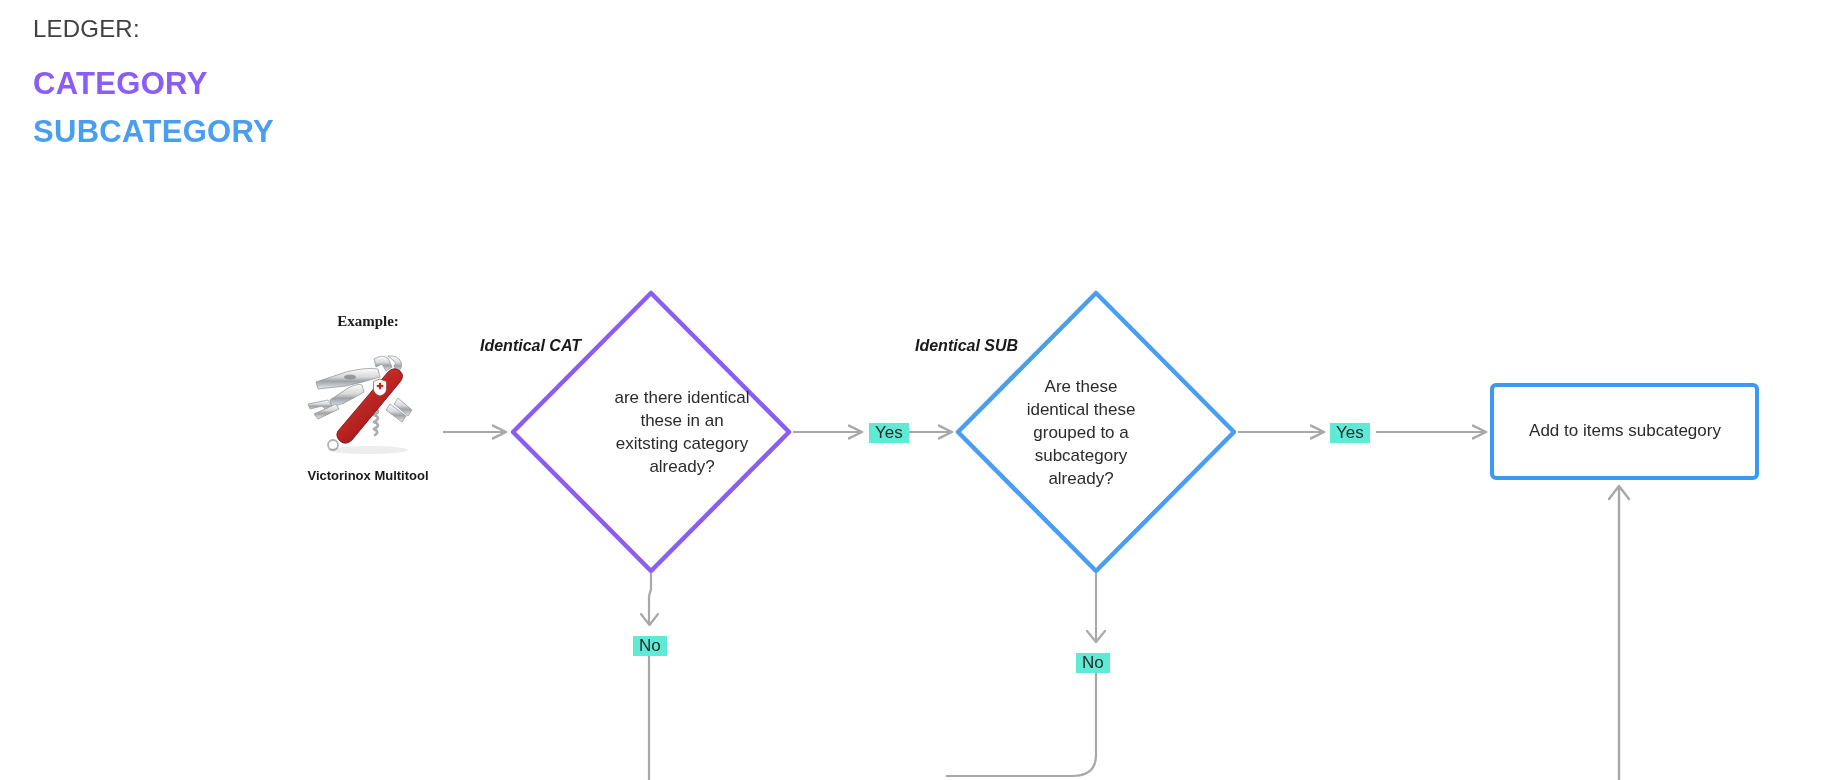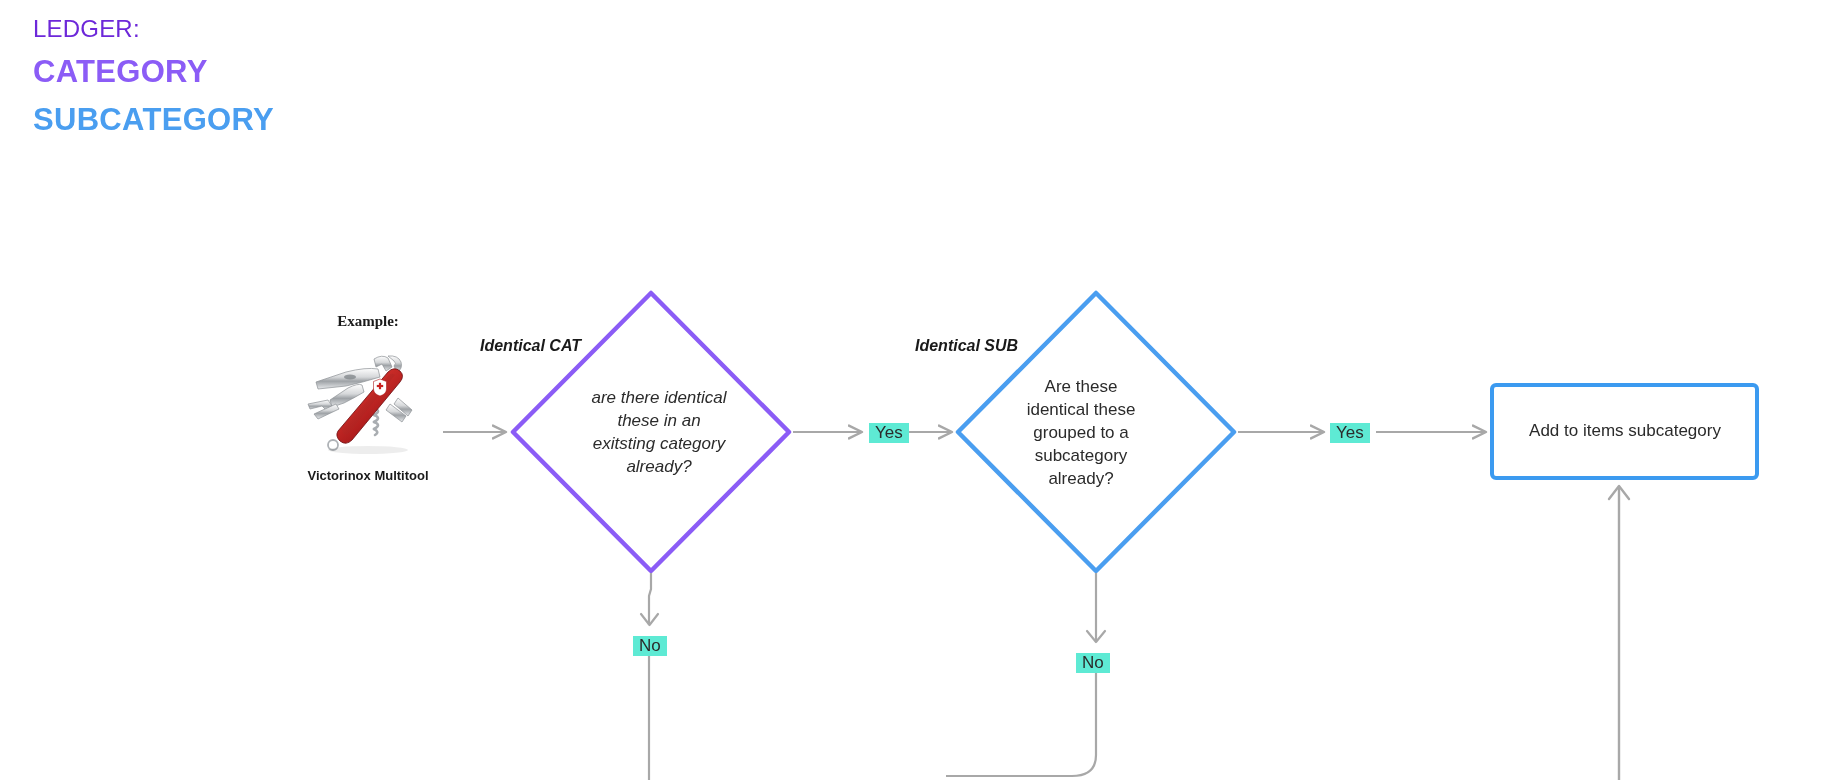--- a/index.html
+++ b/index.html
@@ -19,32 +19,32 @@
 
   
   #header-block {
     position: absolute;
     left: 33px;
     top: 14px;
   }
   #ledger-label {
     font-size: 24px;
     font-weight: 400;
-    color: #6d28d9;
+    color: #404040;
     letter-spacing: 0.2px;
     line-height: 30px;
     margin: 0;
   }
   #category-title {
     font-size: 31px;
     font-weight: bold;
     color: #8b5cf6;
     letter-spacing: 0.3px;
     line-height: 40px;
-    margin: 8px 0 0 0;
+    margin: 20px 0 0 0;
   }
   #subcategory-title {
     font-size: 31px;
     font-weight: bold;
     color: #4a9ef0;
     letter-spacing: 0.3px;
     line-height: 40px;
     margin: 8px 0 0 0;
   }
 
@@ -89,24 +89,23 @@
   
   .node-text {
     position: absolute;
     text-align: center;
     color: #2b2b2b;
     font-size: 17px;
     line-height: 23px;
     pointer-events: none;
   }
   #diamond1-text {
-    left: 568px;
+    left: 591px;
     top: 386px;
     width: 182px;
-    font-style: italic;
   }
   #diamond2-text {
     left: 1000px;
     top: 375px;
     width: 162px;
   }
   #endbox-text {
     left: 1497px;
     top: 419px;
     width: 256px;

